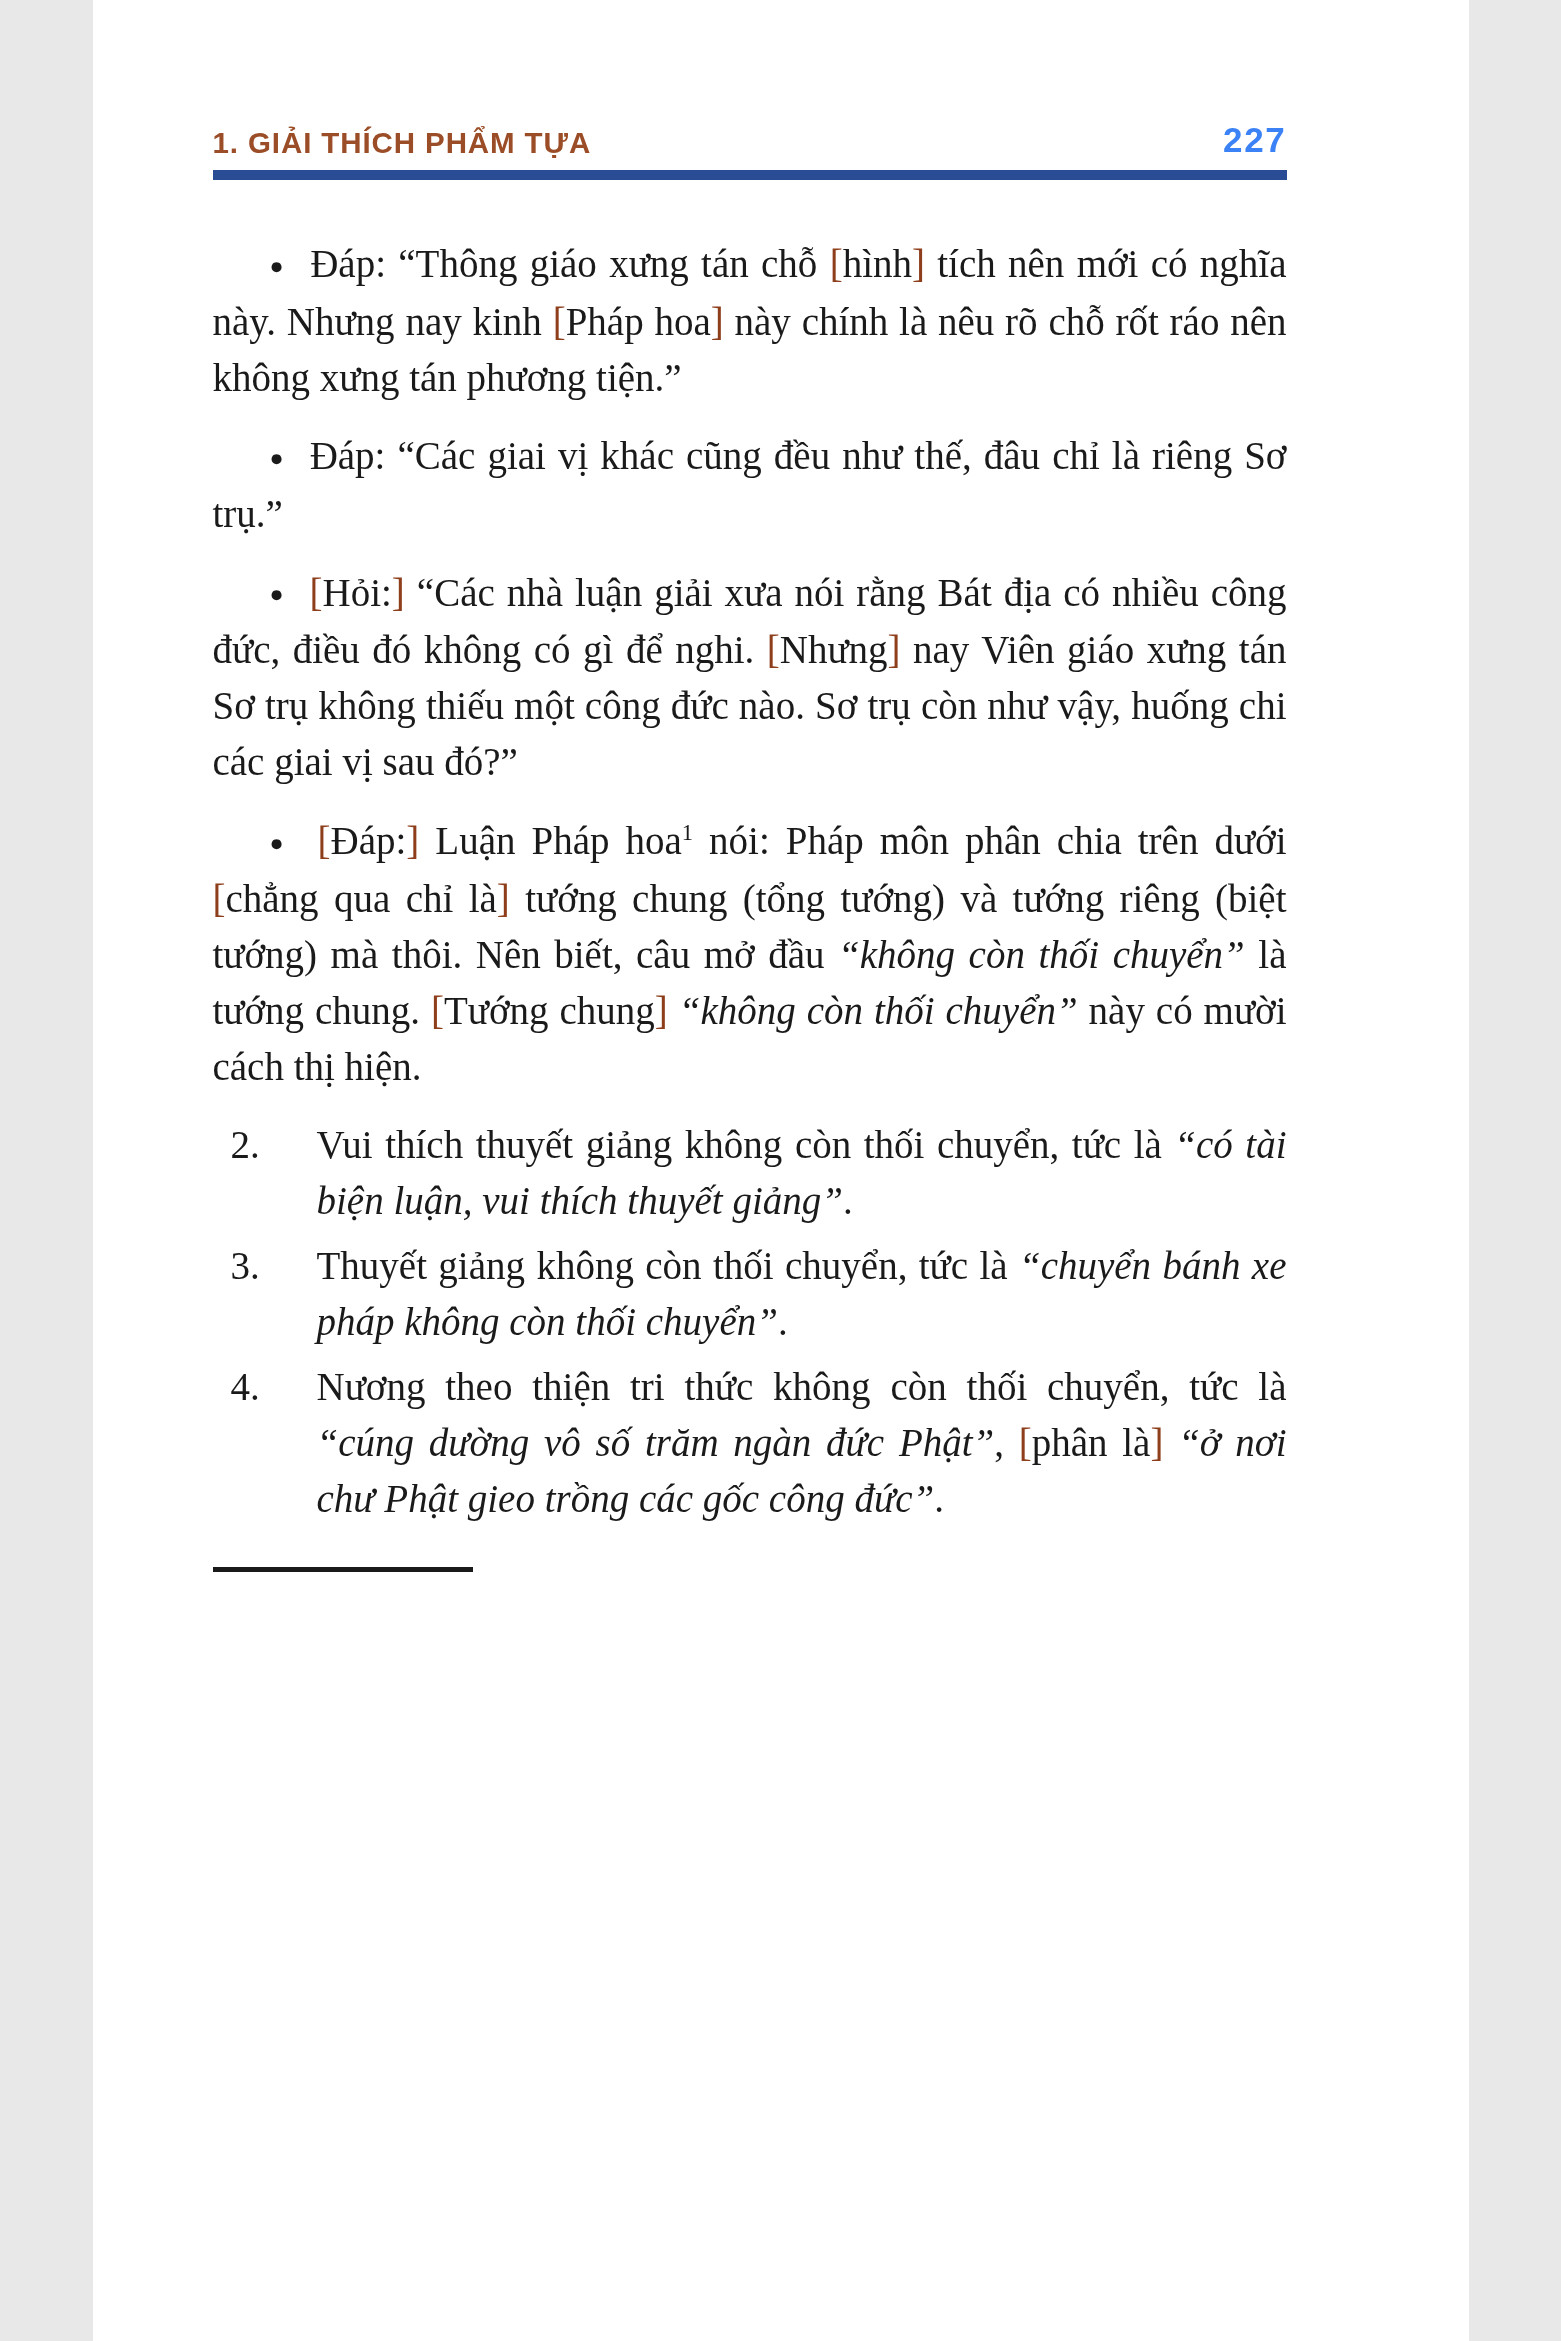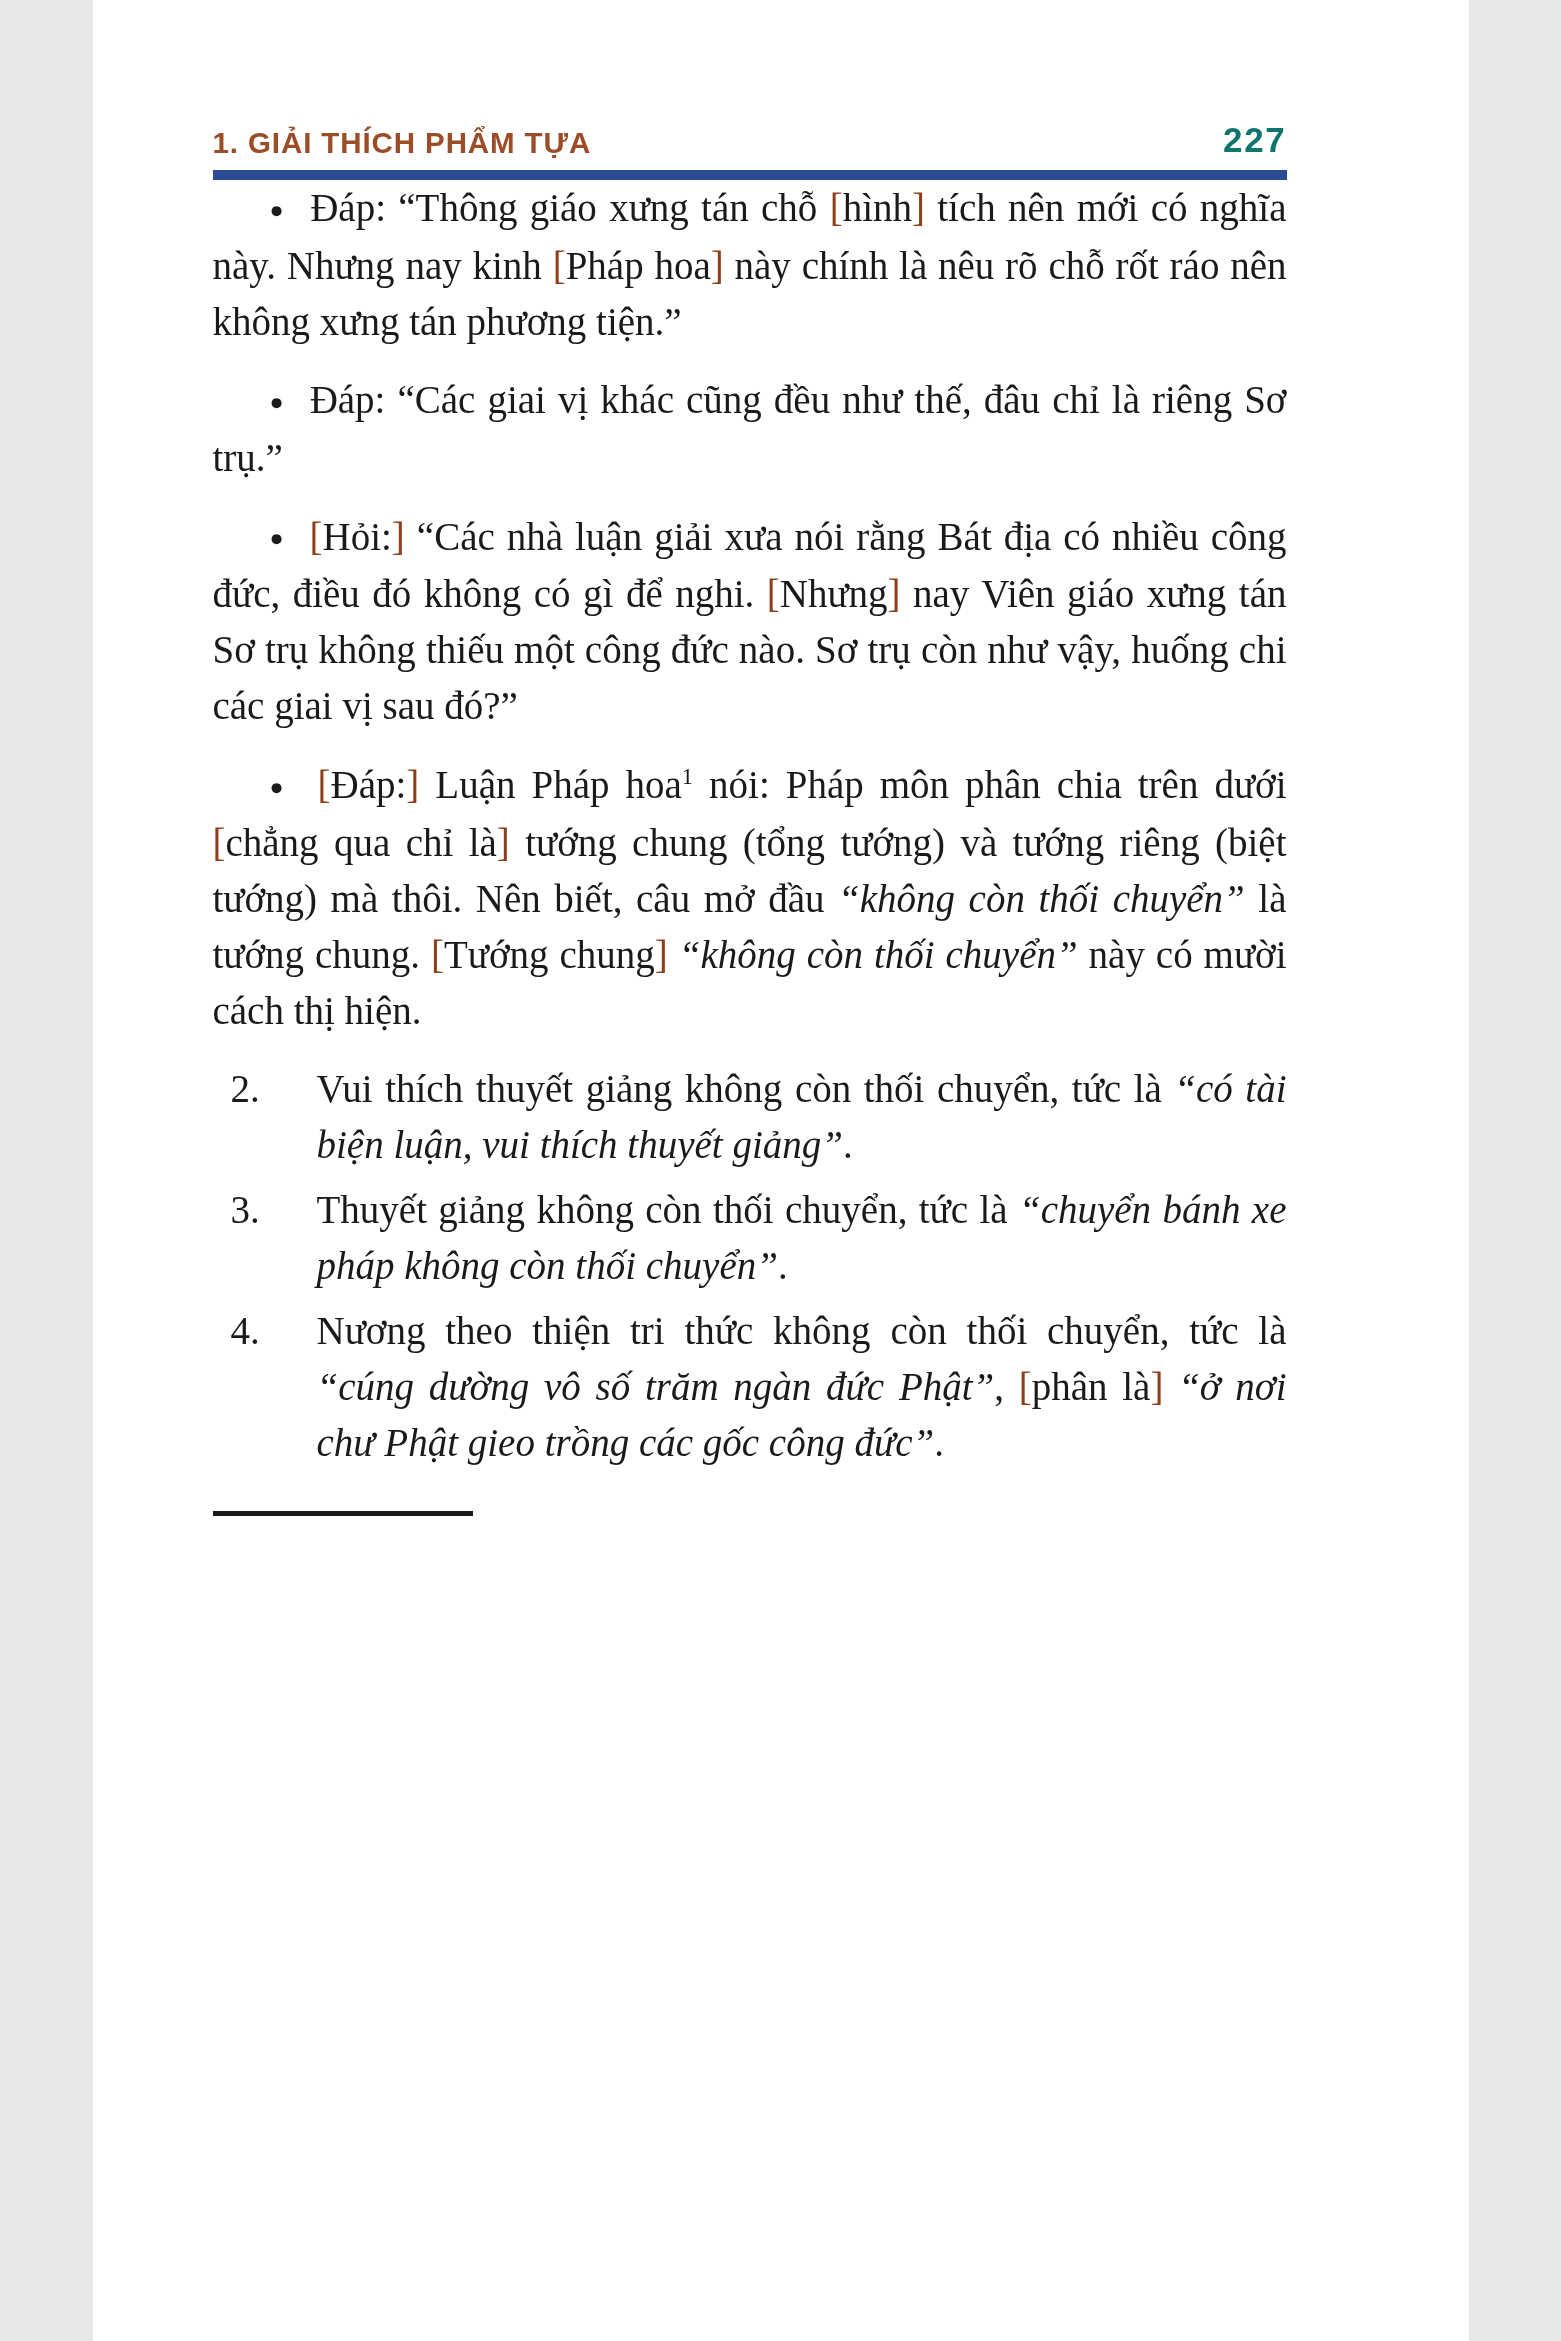--- a/index.html
+++ b/index.html
@@ -16,25 +16,25 @@
     font-family:"Liberation Serif", serif;
     margin:0 auto;overflow:hidden;
   }
   .header-row{display:flex;justify-content:space-between;align-items:flex-end;}
   .running-title{
     font-family:"Liberation Sans", sans-serif;font-weight:bold;
     font-size:29.5px;color:var(--brown);letter-spacing:0.9px;
   }
   .page-number{
     font-family:"Liberation Sans", sans-serif;font-weight:bold;
-    font-size:35px;color:#0f766e;letter-spacing:1.7px;
+    font-size:35px;color:#3b82f6;letter-spacing:1.7px;
   }
   .header-rule{height:9.5px;background:var(--blue);margin-top:10.4px;}
   .body{
-    font-size:39px;line-height:56px;color:var(--ink);
+    margin-top:56px;font-size:39px;line-height:56px;color:var(--ink);
     text-align:justify;
   }
   p.para{margin:0 0 22.6px 0;text-indent:57px;}
   .bullet{font-size:0.60em;vertical-align:0.14em;margin-right:15.6px;}
   .item{margin:0 0 8.7px 0;padding-left:104px;text-indent:-43px;}
   .num{display:inline-block;width:43px;}
   .bk{color:var(--bracket);}
   .it{font-style:italic;}
   .body sup, .footnote sup{font-size:0.58em;vertical-align:super;line-height:0;}
   .footnote-rule{width:260px;height:5.2px;background:var(--ink);margin-top:40px;}

